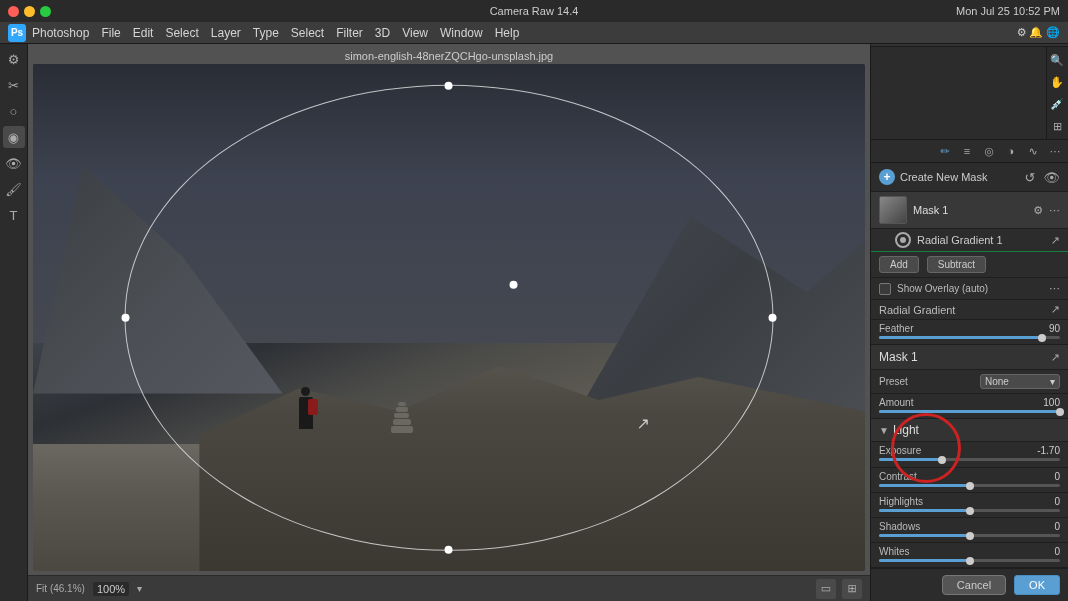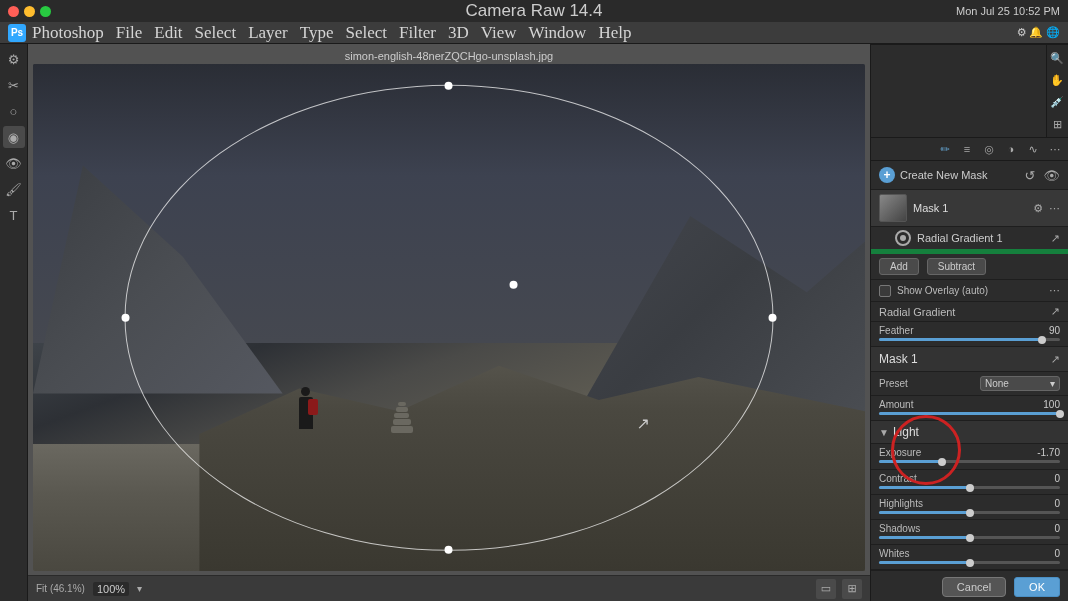--- a/index.html
+++ b/index.html
@@ -33,21 +33,21 @@
       border-radius: 50%;
     }
     .tl-close { background: #ff5f57; }
     .tl-min { background: #ffbd2e; }
     .tl-max { background: #28ca41; }
     .title-bar-center {
       position: absolute;
       left: 50%;
       transform: translateX(-50%);
       color: #ccc;
-      font-size: 17px;
+      font-size: 11px;
     }
     .title-bar-right {
       margin-left: auto;
       color: #ccc;
       font-size: 11px;
     }
 
     
     .menu-bar {
       height: 22px;
@@ -70,23 +70,22 @@
       border-radius: 3px;
       display: flex;
       align-items: center;
       justify-content: center;
       color: white;
       font-size: 10px;
       font-weight: bold;
     }
     .menu-item {
       color: #d4d4d4;
-      font-size: 17px;
+      font-size: 12px;
       cursor: pointer;
-      font-family: Liberation Serif, serif;
     }
     .menu-bar-right {
       margin-left: auto;
       display: flex;
       align-items: center;
       gap: 8px;
       color: #ccc;
       font-size: 11px;
     }
 
@@ -412,21 +411,21 @@
       gap: 6px;
       align-items: center;
     }
     .mi-icon { color: #aaa; font-size: 11px; cursor: pointer; }
 
     
     .radial-row {
       display: flex;
       align-items: center;
       padding: 3px 8px 3px 24px;
-      border-bottom: 5px solid #15803d;
+      border-bottom: 1px solid #15803d;
       gap: 6px;
     }
     .rg-icon {
       width: 16px;
       height: 16px;
       border-radius: 50%;
       border: 2px solid #aaa;
       display: flex;
       align-items: center;
       justify-content: center;

